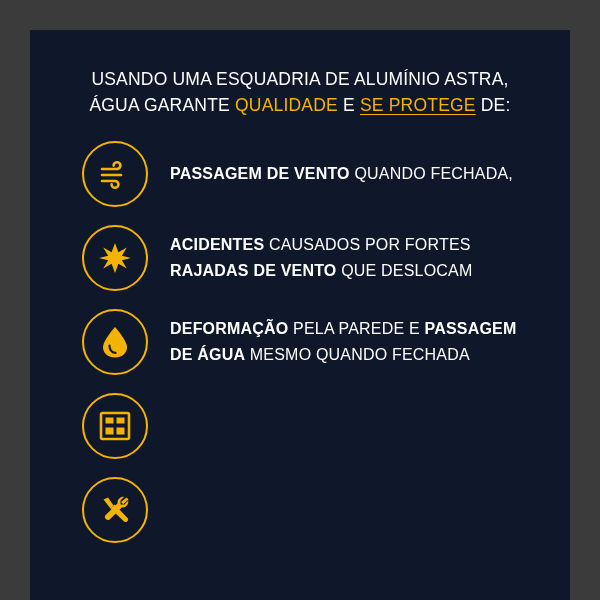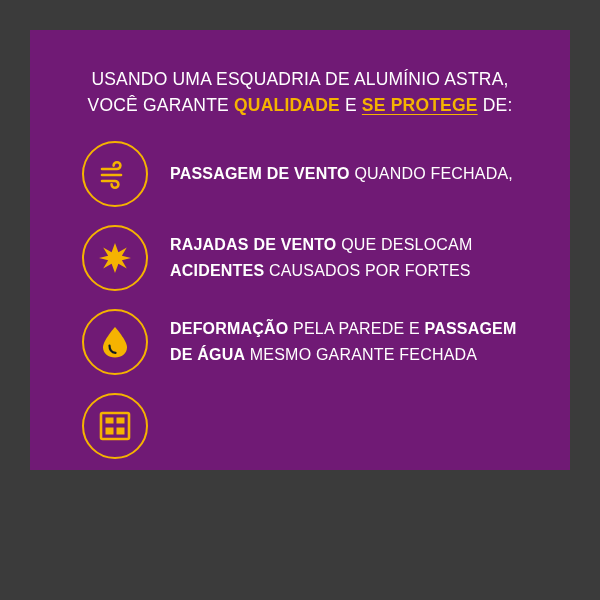--- a/index.html
+++ b/index.html
@@ -9,40 +9,40 @@
     height: 600px;
     background: #3b3b3b;
     font-family: "Liberation Sans", sans-serif;
     overflow: hidden;
   }
   #poster {
     position: absolute;
     left: 30px;
     top: 30px;
     width: 540px;
-    height: 440px;
-    background: #701a75;
+    height: 570px;
+    background: #0f172a;
     overflow: hidden;
   }
   .headline {
     padding: 36px 36px 0 36px;
     text-align: center;
     color: #ffffff;
     font-size: 17.5px;
     line-height: 1.5;
     letter-spacing: 0.2px;
     font-weight: 400;
   }
   .headline .ln {
     display: block;
     white-space: nowrap;
   }
   .hl {
     color: #f5b301;
-    font-weight: bold;
+    font-weight: normal;
   }
   .hl.underline {
     text-decoration: underline;
     text-underline-offset: 3px;
     margin-top: 32px;
   }
   .items {
     margin-top: 22px;
     padding: 0 34px 0 52px;
   }
@@ -73,21 +73,21 @@
   .text b { font-weight: bold; }
   .text .line { display: block; white-space: nowrap; }
 </style>
 </head>
 <body>
 
 <div id="poster">
 
   <div class="headline">
     <span class="ln"><span>USANDO UMA ESQUADRIA DE ALUMÍNIO ASTRA,</span></span>
-    <span class="ln"><span>VOCÊ GARANTE </span><span class="hl">QUALIDADE</span><span> E </span><span class="hl underline">SE PROTEGE</span><span> DE:</span></span>
+    <span class="ln"><span>ÁGUA GARANTE </span><span class="hl">QUALIDADE</span><span> E </span><span class="hl underline">SE PROTEGE</span><span> DE:</span></span>
   </div>
 
   <div class="items">
 
     <div class="item">
       <div class="badge">
         <span>
           <svg width="34" height="34" viewBox="0 0 34 34" fill="none" stroke="#f5b301" stroke-width="2.6" stroke-linecap="round">
             <path d="M4 12 H19 a3.4 3.4 0 1 0 -3.4 -3.4"></path>
             <path d="M4 18 H23"></path>
@@ -102,37 +102,37 @@
 
     <div class="item">
       <div class="badge">
         <span>
           <svg width="34" height="34" viewBox="0 0 34 34">
             <path d="M17 2 L20.4 11.2 L28.8 6.4 L23.9 14.7 L33 17 L23.9 19.3 L28.8 27.6 L20.4 22.8 L17 32 L13.6 22.8 L5.2 27.6 L10.1 19.3 L1 17 L10.1 14.7 L5.2 6.4 L13.6 11.2 Z" fill="#f5b301"></path>
           </svg>
         </span>
       </div>
       <div class="text">
+        <span class="line"><b>ACIDENTES</b><span> CAUSADOS POR FORTES</span></span>
         <span class="line"><b>RAJADAS DE VENTO</b><span> QUE DESLOCAM</span></span>
-        <span class="line"><b>ACIDENTES</b><span> CAUSADOS POR FORTES</span></span>
       </div>
     </div>
 
     <div class="item">
       <div class="badge">
         <span>
           <svg width="30" height="34" viewBox="0 0 30 34">
             <path d="M15 2 C15 2 27 15.5 27 22.2 C27 28.3 21.6 32.5 15 32.5 C8.4 32.5 3 28.3 3 22.2 C3 15.5 15 2 15 2 Z" fill="#f5b301"></path>
             <path d="M9.5 20.5 C9.5 25 12 27.5 15.5 27.8" stroke="#101b24" stroke-width="2.2" fill="none" stroke-linecap="round"></path>
           </svg>
         </span>
       </div>
       <div class="text">
         <span class="line"><b>DEFORMAÇÃO</b><span> PELA PAREDE E </span><b>PASSAGEM</b></span>
-        <span class="line"><b>DE ÁGUA</b><span> MESMO GARANTE FECHADA</span></span>
+        <span class="line"><b>DE ÁGUA</b><span> MESMO QUANDO FECHADA</span></span>
       </div>
     </div>
 
     <div class="item">
       <div class="badge">
         <span>
           <svg width="32" height="30" viewBox="0 0 32 30">
             <rect x="2" y="2" width="28" height="26" rx="1.5" fill="none" stroke="#f5b301" stroke-width="2.6"></rect>
             <rect x="6.5" y="6.5" width="8" height="6" fill="#f5b301"></rect>
             <rect x="17.5" y="6.5" width="8" height="6" fill="#f5b301"></rect>

